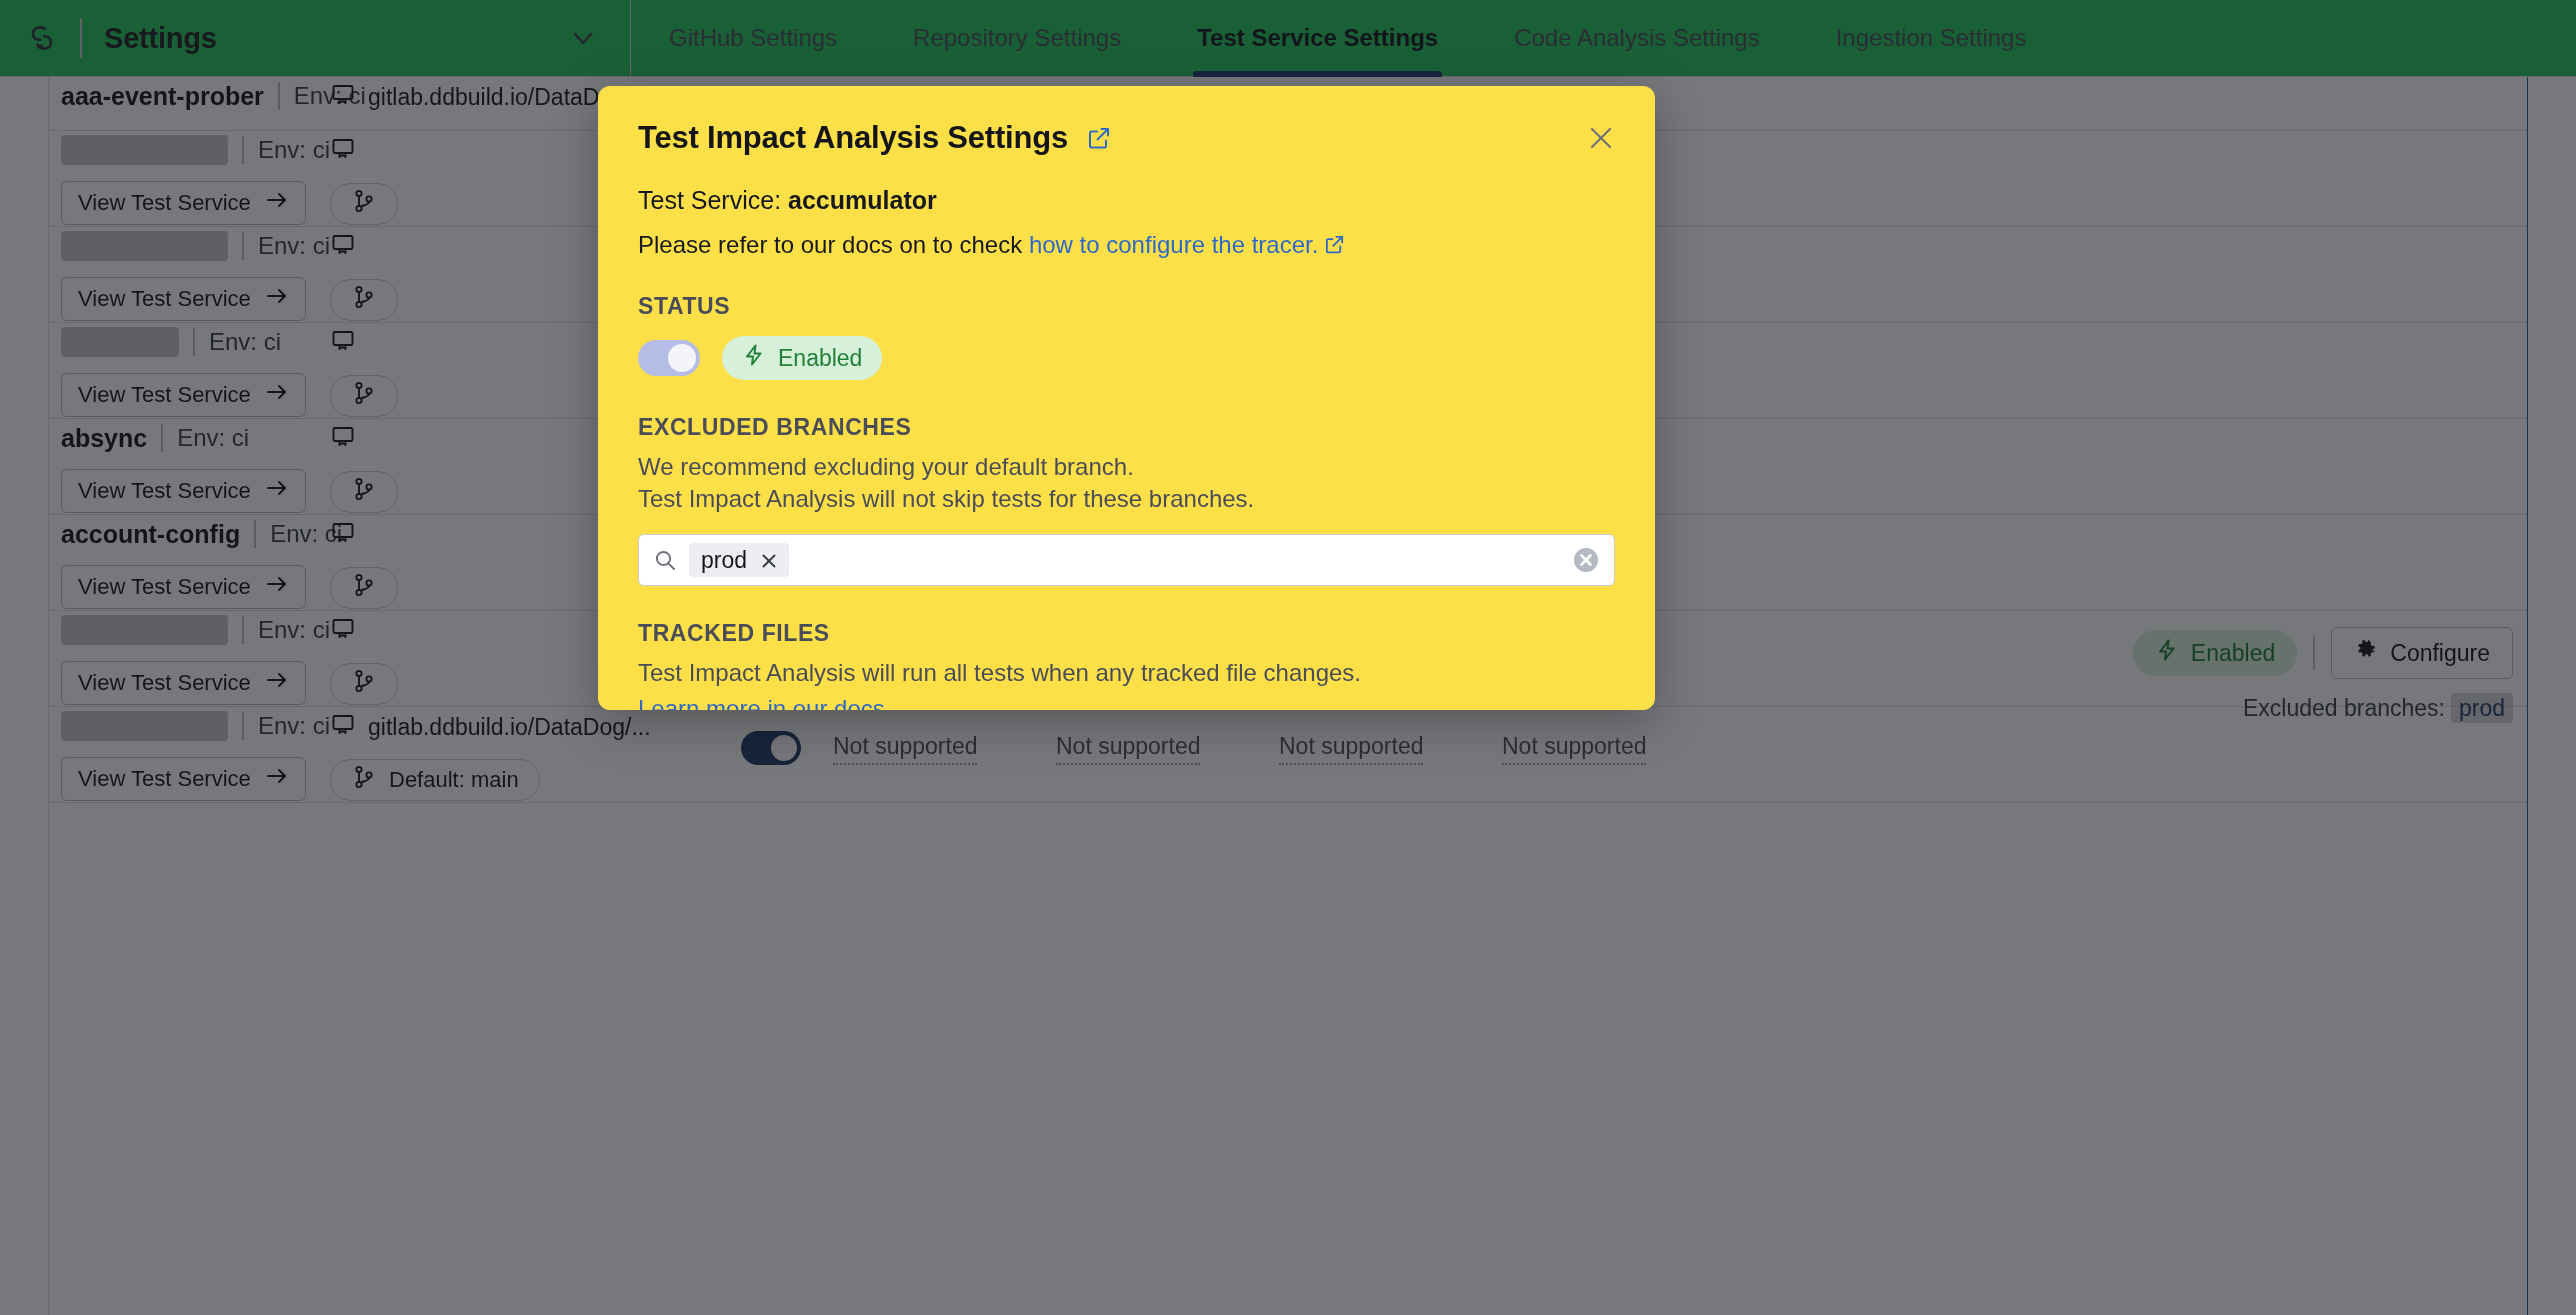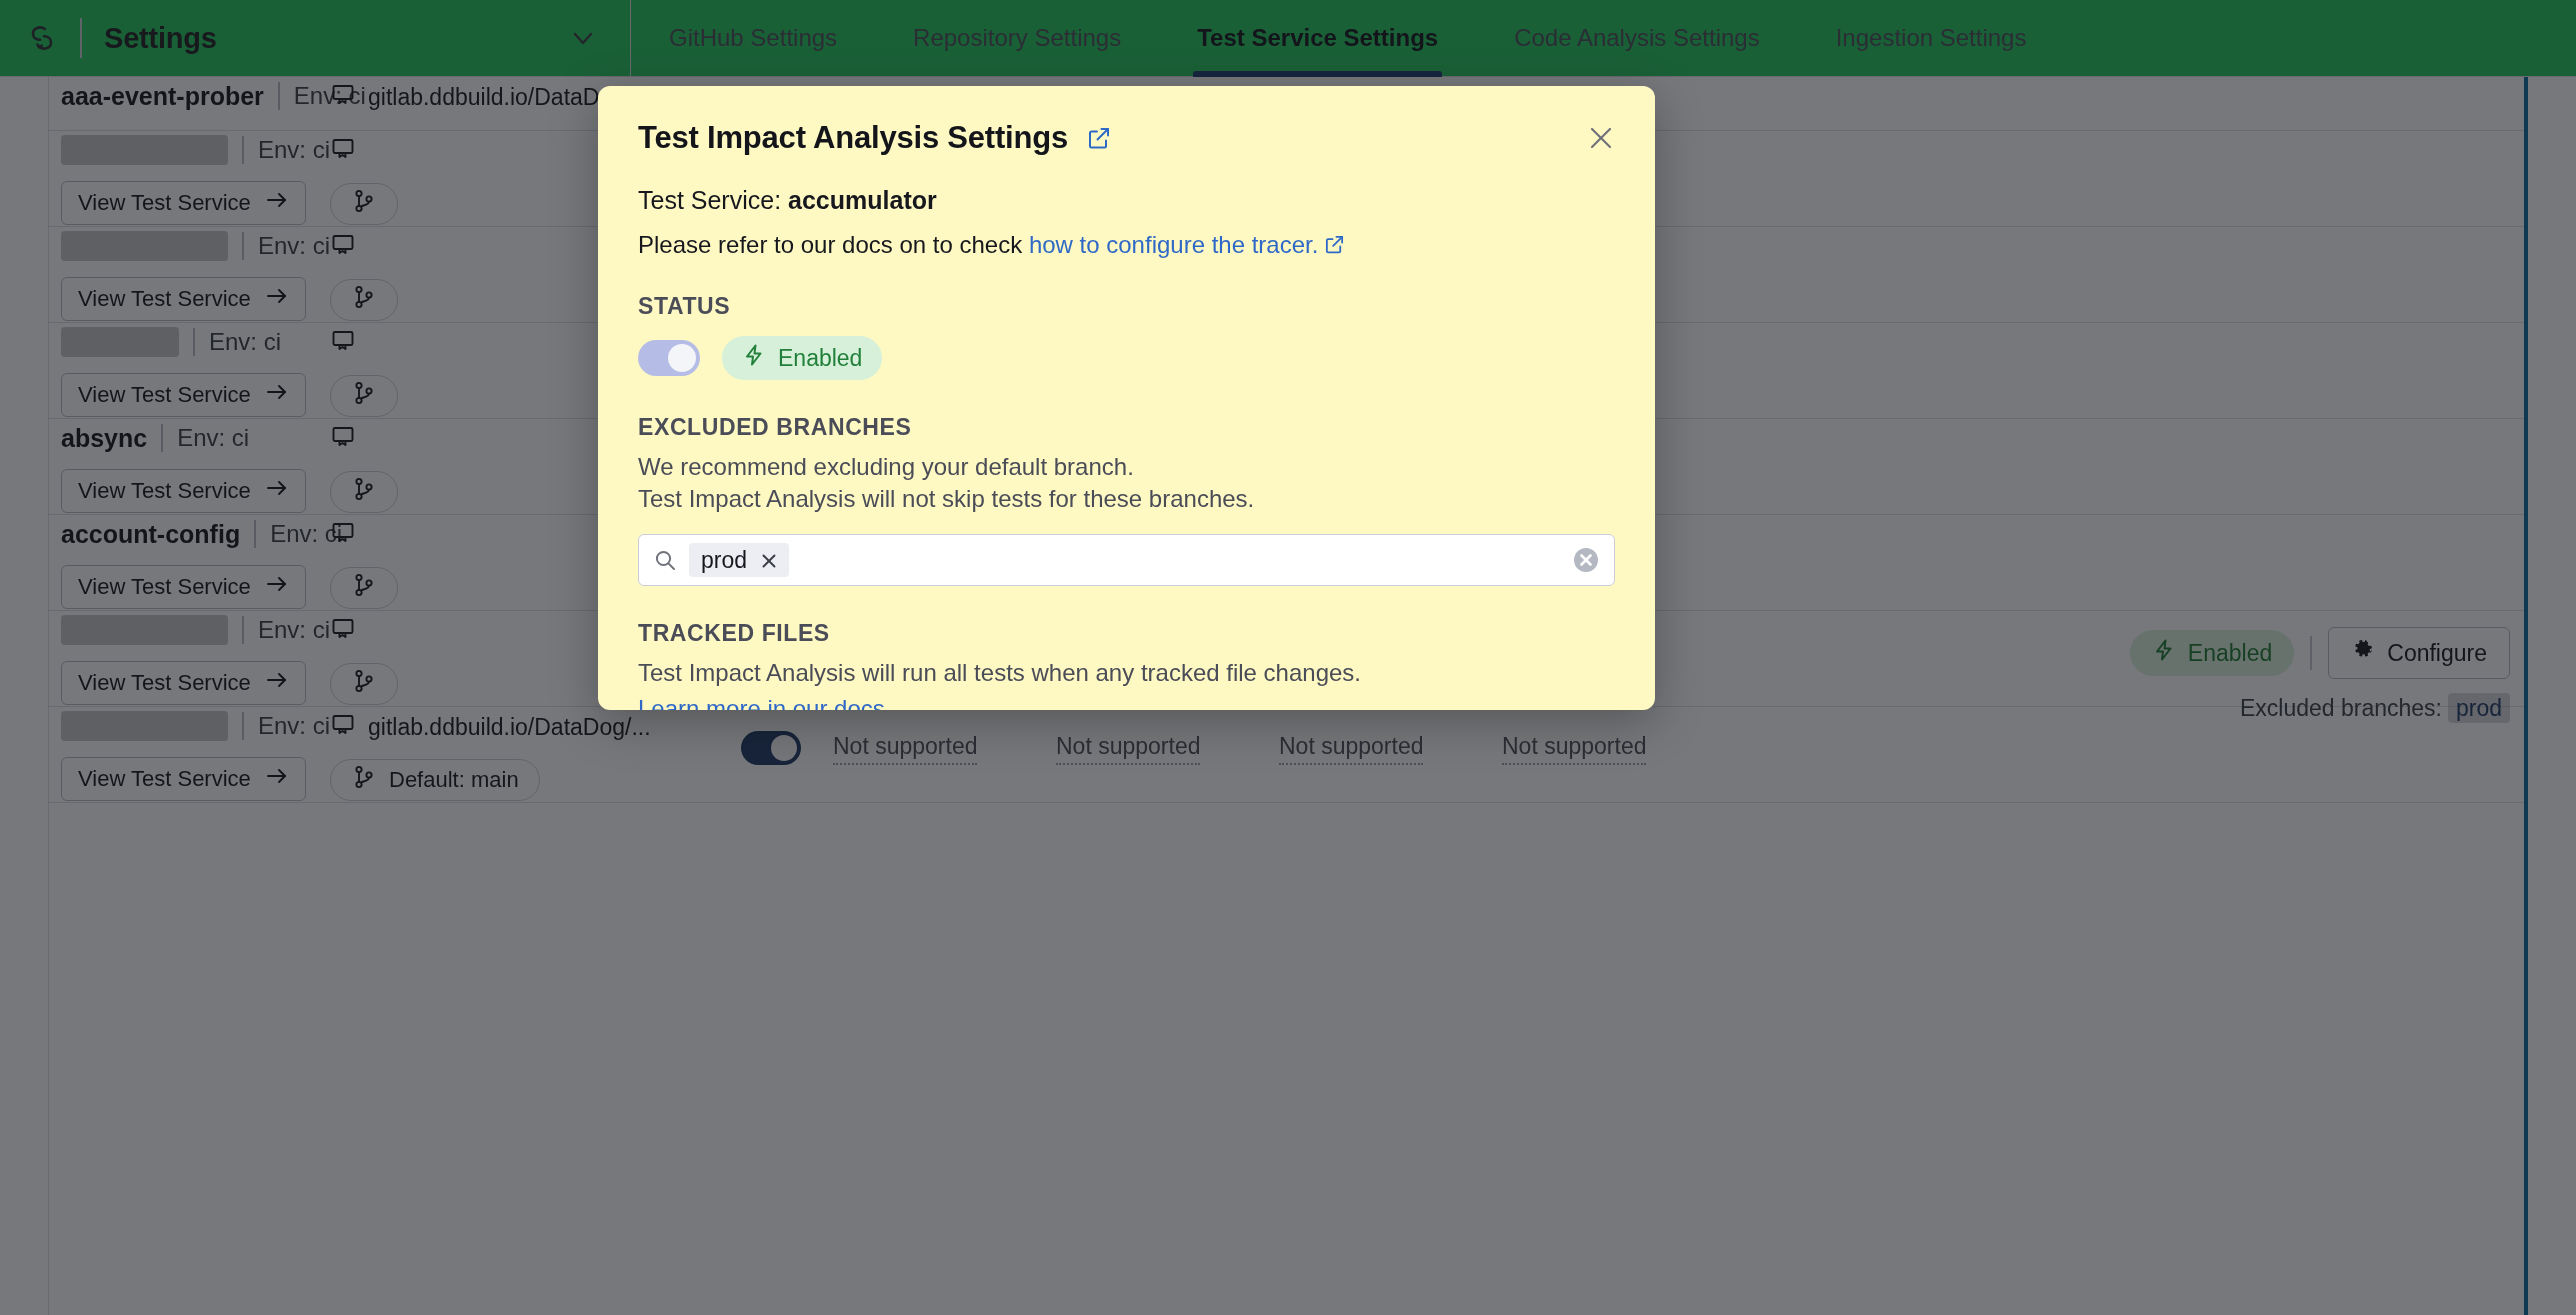--- a/index.html
+++ b/index.html
@@ -49,21 +49,21 @@
   }
   .tab.active { color: #11131a; font-weight: 700; }
   .tab.active::after {
     content: ""; position: absolute; left: 34px; right: 34px; bottom: 0;
     height: 6px; background: #1b3a70; border-radius: 3px 3px 0 0;
   }
 
   
   .table {
     position: absolute; top: 77px; left: 48px; right: 48px; bottom: 0;
-    border-left: 1px solid #dcdee4; border-right: 4px solid #0369a1;
+    border-left: 1px solid #dcdee4; border-right: 1px solid #0369a1;
   }
   .row {
     position: relative;
     height: 96px;
     border-bottom: 1px solid #dcdee4;
     display: flex; align-items: flex-start;
   }
   .row:first-child { height: 54px; }
   .row.tall { height: 96px; }
 
@@ -141,21 +141,21 @@
 
   
   .scrim {
     position: absolute; inset: 0; background: rgba(21,23,28,0.58);
   }
 
   
   .modal {
     position: absolute;
     left: 598px; top: 86px; width: 1057px; height: 624px;
-    background: #fef9c3; border-radius: 12px;
+    background: #fde047; border-radius: 12px;
     box-shadow: 0 12px 48px rgba(0,0,0,0.28);
     display: flex; flex-direction: column;
     overflow: hidden;
   }
   .modal-head {
     position: relative; padding: 34px 40px 0 40px;
   }
   .modal-title-row { display: flex; align-items: center; gap: 18px; }
   .modal-title {
     font-size: 31px; font-weight: 700; color: #13151b; letter-spacing: -0.2px;

